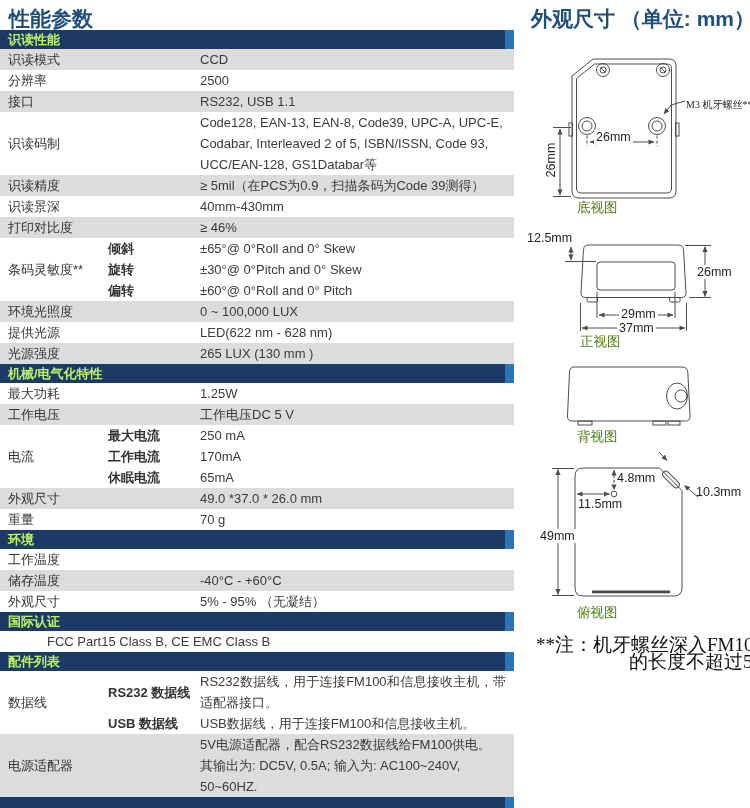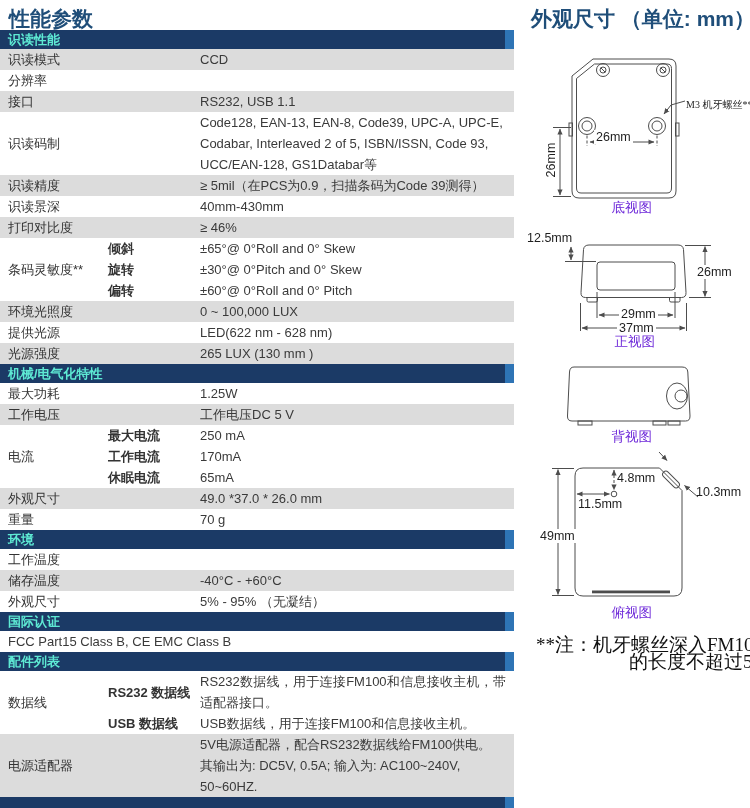--- a/index.html
+++ b/index.html
@@ -12,47 +12,47 @@
     position:absolute; font-size:21px; font-weight:bold; color:var(--titleblue,#1F4E79);
     white-space:nowrap;
   }
   #left-title { left:9px; top:5px; }
   #right-title { left:531px; top:5px; }
 
   
   #spec-table { position:absolute; left:0; top:30px; width:514px; }
   .sec-header {
     position:relative; height:19px; line-height:19px; background:var(--navy,#1B3A66);
-    color:#5eead4; font-size:13px; font-weight:bold; padding-left:8px;
+    color:#bef264; font-size:13px; font-weight:bold; padding-left:8px;
   }
   .sec-cap { position:absolute; right:0; top:0; width:9px; height:19px; background:var(--cap,#2E74B5); }
   .row { display:flex; align-items:center; min-height:21px; font-size:13px; line-height:21px; }
   .row.shade { background:var(--gray,#DCDCDC); }
-  .row.full { display:block; padding-left:8px; white-space:nowrap; }
+  .row.full { display:block; padding-left:8px; white-space:nowrap;margin-left:39px; }
   .c1 { flex:none; width:200px; padding-left:8px; font-weight:normal; color:#333; }
   .c1.narrow { width:100px; }
   .c3 { flex:1; white-space:nowrap; }
   .c3lines { flex:1; }
   .c3lines > div { white-space:nowrap; line-height:21px; }
   .subs { flex:1; display:flex; flex-direction:column; }
   .subline { display:flex; align-items:center; min-height:21px; line-height:21px; }
   .c2 { flex:none; width:100px; padding-left:8px; font-weight:bold; color:#333; }
   .c3v { flex:1; padding-right:8px; text-align:justify; }
   #bottom-bar { position:absolute; left:0; top:797px; width:514px; height:11px; background:var(--navy,#1B3A66); }
   #bottom-bar .sec-cap { height:11px; }
 
   
   .fig { position:absolute; }
   .dim {
     position:absolute; font-size:12.5px; color:#1f1f1f; white-space:nowrap; line-height:14px;
   }
   .dim-bg { background:#fff; padding:0 2px; }
   .vdim { width:40px; text-align:center; transform:rotate(-90deg); }
   .caption {
-    position:absolute; width:75px; text-align:right; font-size:13.5px; color:#6d28d9;
+    position:absolute; width:75px; text-align:left; font-size:13.5px; color:#4d7c0f;
     font-family:"Liberation Serif","DejaVu Serif",serif; white-space:nowrap;
   }
   .small-label {
     position:absolute; font-size:10px; color:#1f1f1f; white-space:nowrap;
     font-family:"Liberation Serif","DejaVu Serif",serif;
   }
   #note {
     position:absolute; left:536px; top:636px; font-size:19px; line-height:17px; color:#111;
     font-family:"Liberation Serif","DejaVu Serif",serif; white-space:nowrap;
   }
@@ -67,20 +67,21 @@
   <div id="right-title" class="page-title">外观尺寸 （单位: mm）</div>
 
   <div id="spec-table">
       <div class="sec-header"><span class="sec-label">识读性能</span><span class="sec-cap"></span></div>
       <div class="row shade">
         <span class="c1">识读模式</span>
         <span class="c3">CCD</span>
       </div>
       <div class="row">
         <span class="c1">分辨率</span>
+        <span class="c3">2500</span>
       </div>
       <div class="row shade">
         <span class="c1">接口</span>
         <span class="c3">RS232, USB 1.1</span>
       </div>
       <div class="row">
         <span class="c1">识读码制</span>
         <div class="c3lines">
           <div>Code128, EAN-13, EAN-8, Code39, UPC-A, UPC-E,</div>
           <div>Codabar, Interleaved 2 of 5, ISBN/ISSN, Code 93,</div>

